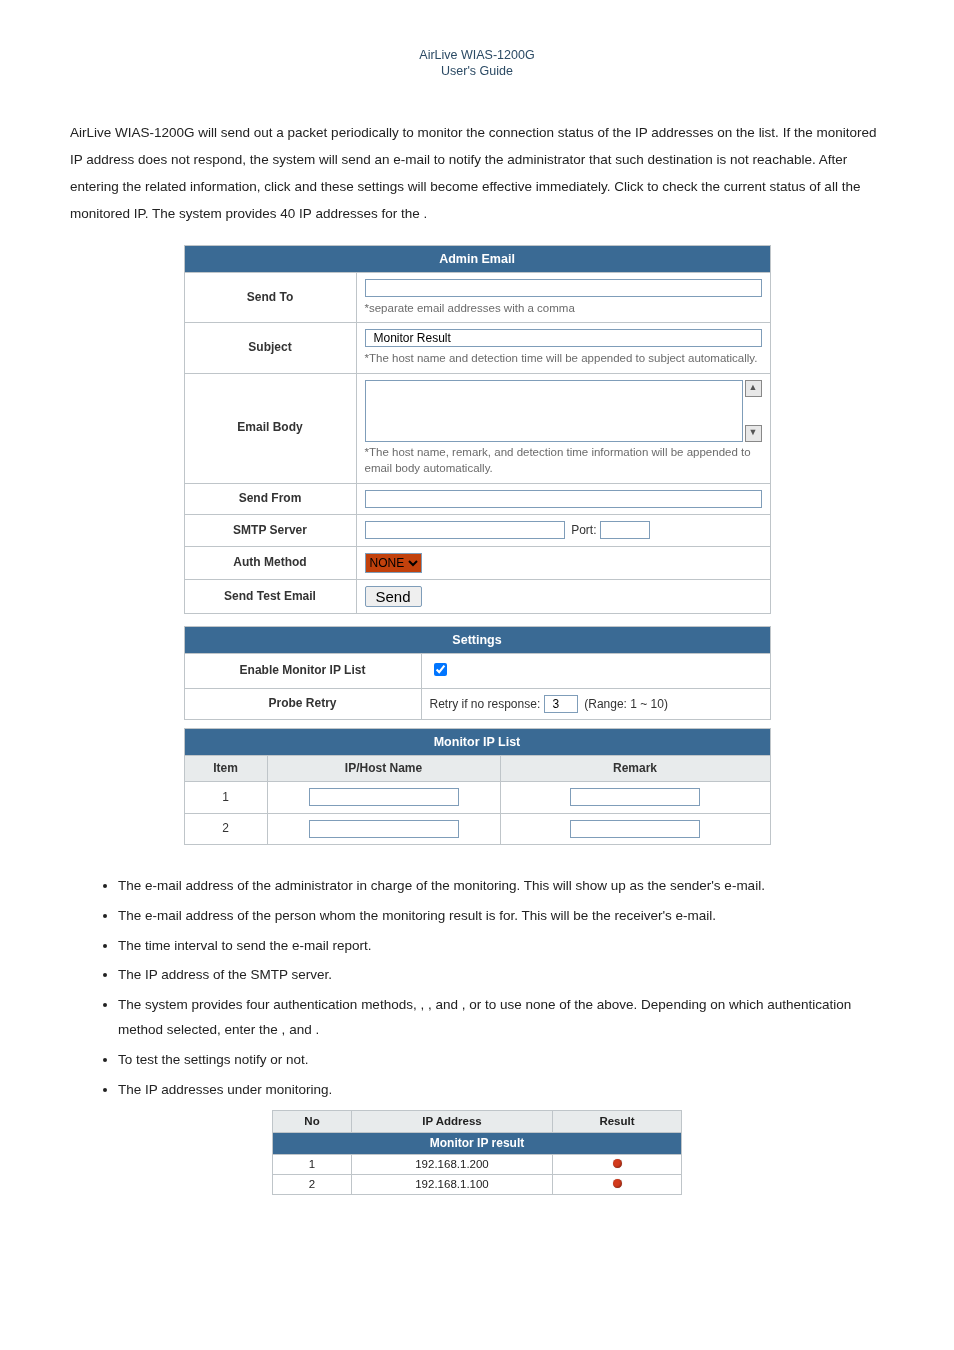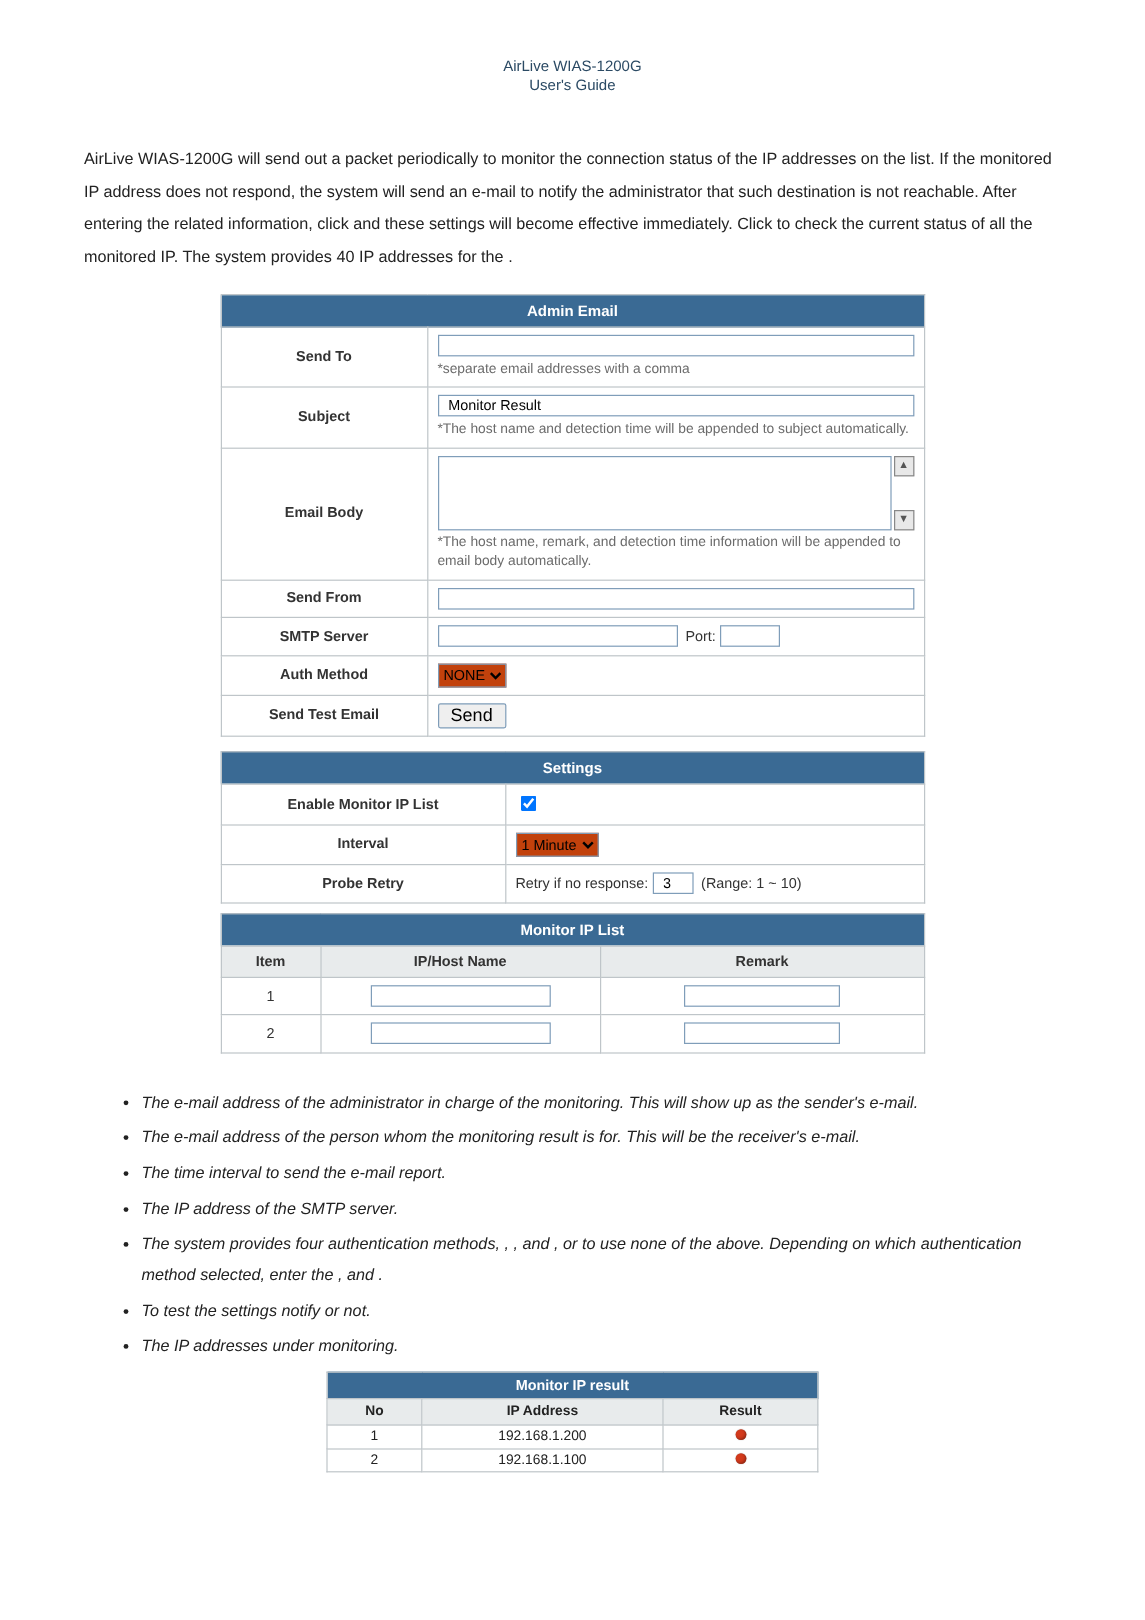--- a/index.html
+++ b/index.html
@@ -23,21 +23,21 @@
   table.ui td{border:1px solid var(--bdr);padding:6px 8px;}
   .lbl{width:155px;text-align:center;font-weight:700;font-size:12px;}
   .hint{font-size:11.5px;color:var(--hint);margin-top:2px;}
   input.txt{border:1px solid #7f9db9;height:18px;padding:0 8px;font-size:12px;box-sizing:border-box;}
   textarea.txt{border:1px solid #7f9db9;font-size:12px;box-sizing:border-box;resize:none;}
   select.sel{border:1px solid #7f9db9;height:20px;font-size:12px;background:#c2410c;}
   button.btn{border:1px solid #7f9db9;background:#efefef;font-size:15px;padding:1px 10px;border-radius:2px;cursor:pointer;}
   .settings-lbl{width:220px;text-align:center;font-weight:700;font-size:12px;}
   .iplist th{background:var(--rowhd);border:1px solid var(--bdr);font-size:12px;padding:4px 6px;font-weight:700;}
   .iplist td{text-align:center;padding:6px;}
-  ul.bl{list-style:disc;padding-left:28px;margin:0 0 0 20px;font-style:italic;}
+  ul.bl{list-style:disc;padding-left:28px;margin:0 0 0 20px;}
   ul.bl>li{padding:2px 0;line-height:1.9;}
   .smalltbl{width:410px;border:1px solid var(--bdr);border-collapse:collapse;font-size:11.5px;margin:6px auto 0 auto;}
   .smalltbl th.caption{background:var(--headbg);color:#fff;font-weight:700;text-align:center;padding:2px 0;font-size:12px;border:1px solid var(--bdr);}
   .smalltbl th{background:var(--rowhd);border:1px solid var(--bdr);padding:2px 4px;font-weight:700;}
   .smalltbl td{border:1px solid var(--bdr);padding:1px 4px;text-align:center;}
   .dot{display:inline-block;width:9px;height:9px;border-radius:50%;background:#d33a1c;box-shadow:inset -1px -1px 2px rgba(0,0,0,.3),0 0 1px rgba(0,0,0,.3);}
   .scrollbtn{width:17px;height:17px;border:1px solid #888;background:#e8e8e8;display:inline-flex;align-items:center;justify-content:center;font-size:9px;color:#555;box-sizing:border-box;cursor:pointer;}
 </style>
 </head>
 <body>
@@ -121,28 +121,20 @@
       <div style="height:12px;"></div>
 
       <table class="ui">
         <tbody>
             <tr>
               <th class="caption" colspan="2">Settings</th>
             </tr>
         <tr>
           <td class="settings-lbl">Enable Monitor IP List</td>
           <td><input type="checkbox" checked="" style=""></td>
-        </tr>
-        <tr>
-          <td class="settings-lbl">Interval</td>
-          <td>
-            <select class="sel">
-              <option>1 Minute</option>
-            </select>
-          </td>
         </tr>
         <tr>
           <td class="settings-lbl">Probe Retry</td>
           <td>
             <span>Retry if no response:</span>
             <input class="txt" style="width: 34px;" value="3">
             &nbsp;<span>(Range: 1 ~ 10)</span>
           </td>
         </tr>
       </tbody>
@@ -192,27 +184,27 @@
       <span> and </span>
       <span>.</span>
     </li>
     <li><span> To test the settings notify or not.</span></li>
     <li><span> The IP addresses under monitoring.</span></li>
   </ul>
 
   <table class="smalltbl">
     <tbody>
         <tr>
-          <th class="caption" colspan="3">Monitor IP result</th>
-        </tr>
-    <tr>
       <th style="width:70px;">No</th>
       <th>IP Address</th>
       <th style="width:120px;">Result</th>
     </tr>
+    <tr>
+          <th class="caption" colspan="3">Monitor IP result</th>
+        </tr>
     <tr>
       <td>1</td>
       <td>192.168.1.200</td>
       <td><span class="dot"></span></td>
     </tr>
     <tr>
       <td>2</td>
       <td>192.168.1.100</td>
       <td><span class="dot"></span></td>
     </tr>

